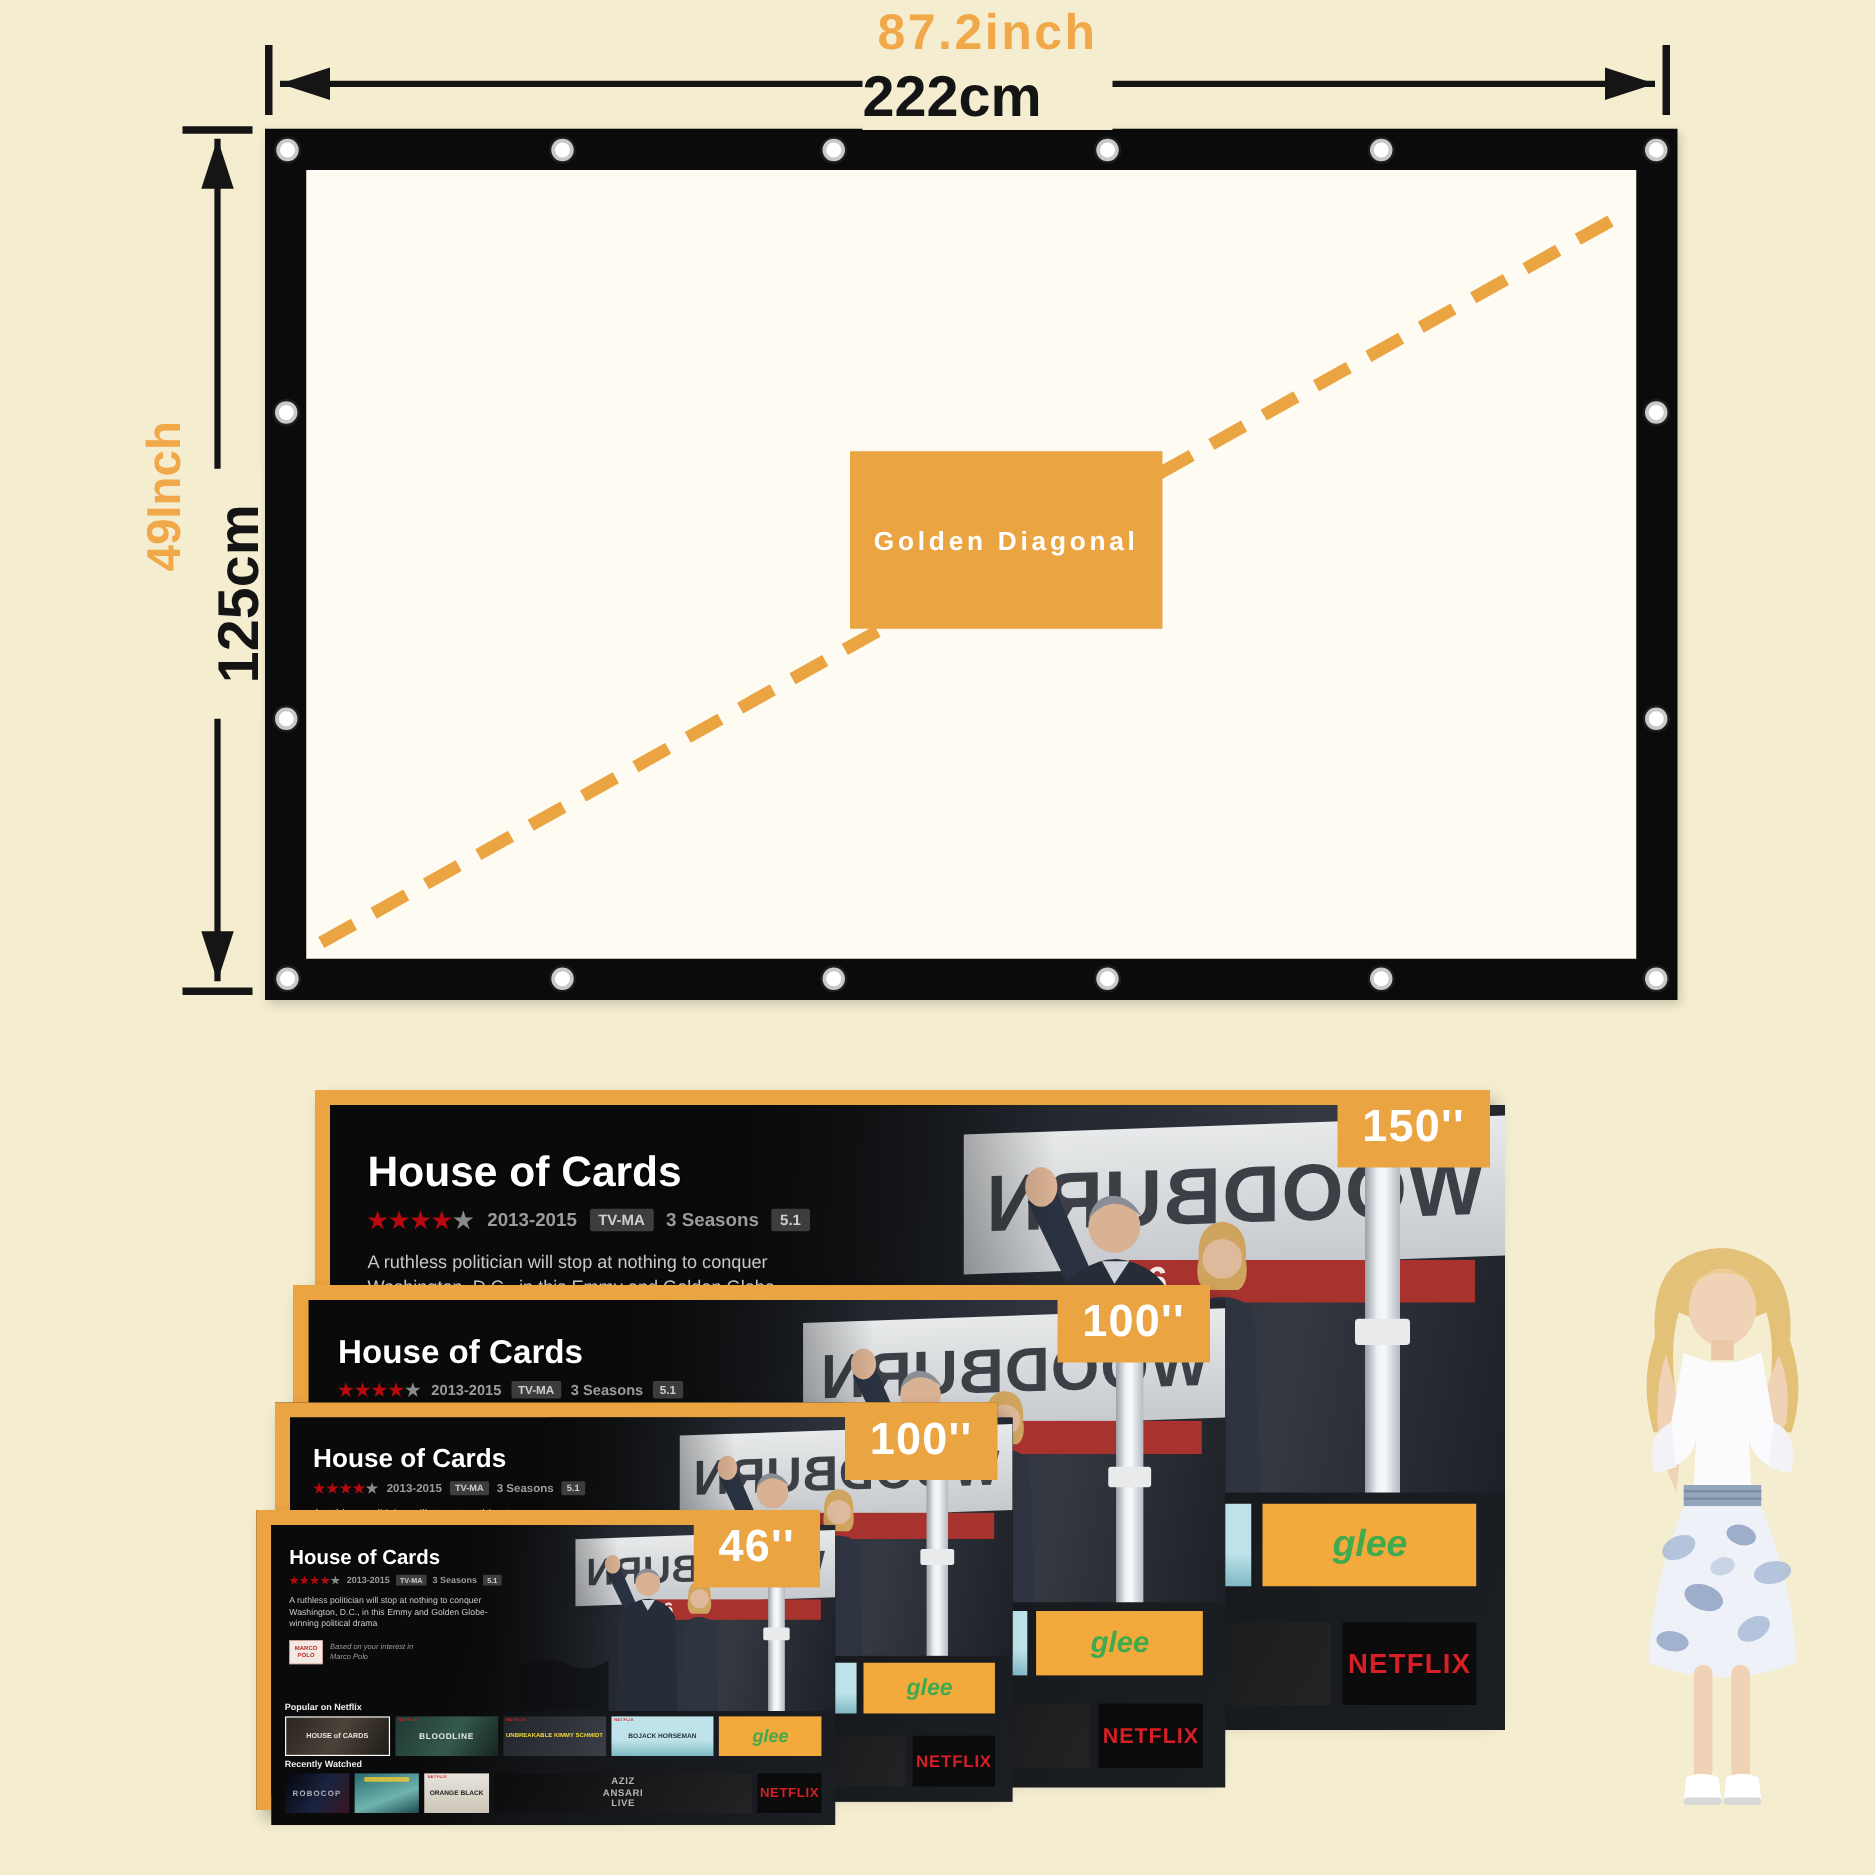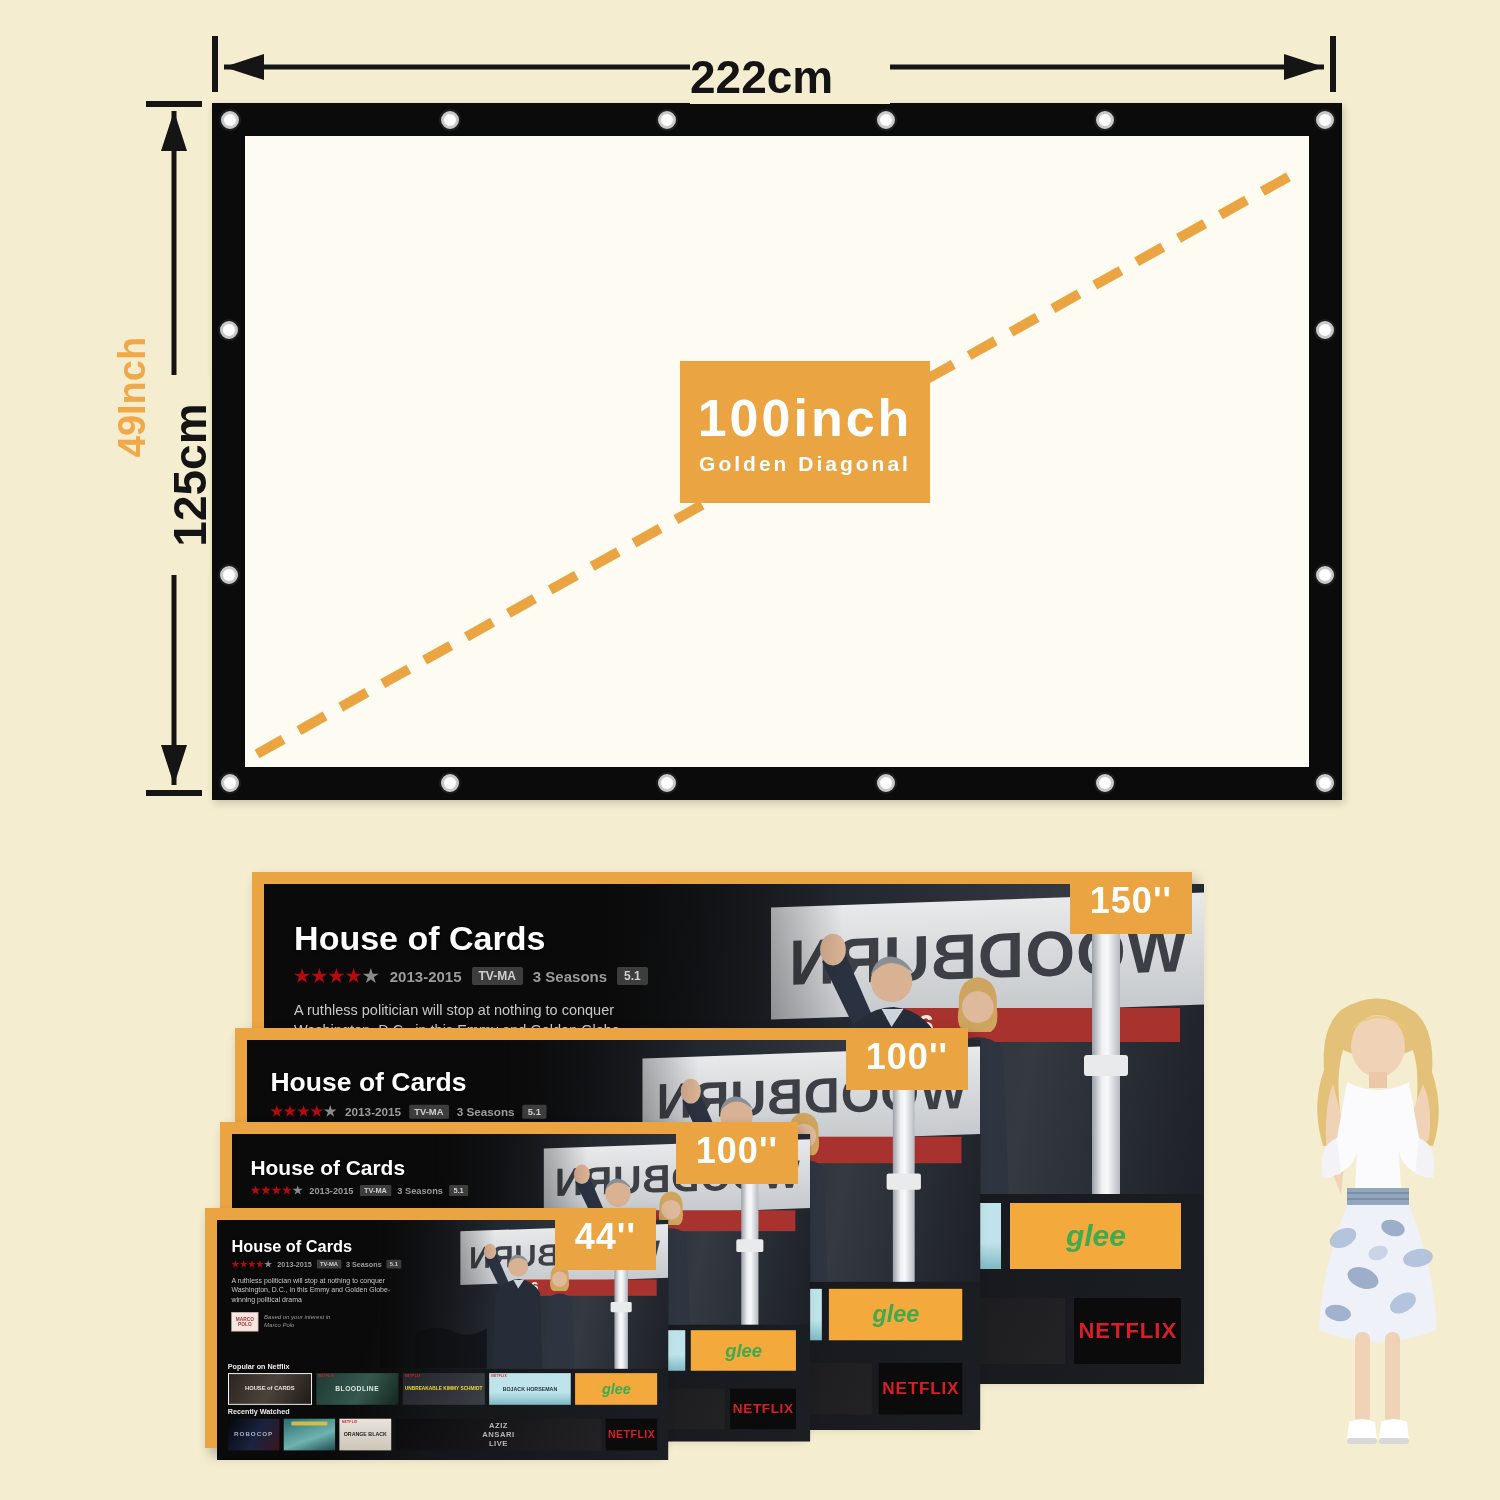--- a/index.html
+++ b/index.html
@@ -80,20 +80,21 @@
   .t-aziz{background:linear-gradient(120deg,#0c0c0e,#232326);color:#b5b5b8;font-size:16px;font-weight:bold;letter-spacing:1px;padding:0 18%;}
   .t-netflix{background:#0b0b0b;color:var(--nfred);font-size:22px;font-weight:bold;letter-spacing:1px;}
 
   .woman{position:absolute;left:1283px;top:988px;width:190px;height:480px;z-index:5;}
 </style>
 </head>
 <body>
 
 <div class="canvas">
 
+  <div class="lbl-inch-w">87.2inch</div>
   <svg class="harrow" viewBox="0 0 1150 74">
     <line x1="15" y1="8" x2="15" y2="64" stroke="#151515" stroke-width="6"></line>
     <line x1="1133" y1="8" x2="1133" y2="64" stroke="#151515" stroke-width="6"></line>
     <line x1="24" y1="39" x2="1124" y2="39" stroke="#151515" stroke-width="5"></line>
     <polygon points="24,39 64,26 64,52" fill="#151515"></polygon>
     <polygon points="1124,39 1084,26 1084,52" fill="#151515"></polygon>
   </svg>
   <div class="lbl-cm-w">222cm</div>
 
   <div class="lbl-inch-h">49Inch</div>
@@ -106,21 +107,20 @@
   </svg>
   <div class="lbl-cm-h">125cm</div>
 
   <div class="main-screen" id="main-screen">
     <div class="inner">
       <svg class="diag-svg" viewBox="0 0 1064 631" preserveAspectRatio="none">
         <line x1="12" y1="618" x2="1052" y2="36" stroke="#EBA442" stroke-width="10" stroke-dasharray="30 18"></line>
       </svg>
     </div>
     <div class="diag-label">
-      <div class="big">100inch</div>
       <div class="sub">Golden Diagonal</div>
     </div>
   <div class="grommet" style="left: 9px; top: 8px;"></div>
       <div class="grommet" style="left: 9px; top: 671px;"></div>
       <div class="grommet" style="left: 229px; top: 8px;"></div>
       <div class="grommet" style="left: 229px; top: 671px;"></div>
       <div class="grommet" style="left: 446px; top: 8px;"></div>
       <div class="grommet" style="left: 446px; top: 671px;"></div>
       <div class="grommet" style="left: 665px; top: 8px;"></div>
       <div class="grommet" style="left: 665px; top: 671px;"></div>
@@ -356,21 +356,21 @@
                 <span>ORANGE BLACK</span>
               </div>
         <div class="nf-thumb t-aziz">AZIZ ANSARI LIVE</div>
         <div class="nf-thumb t-netflix">NETFLIX</div>
       </div>
     </div>
   </div>
 </div>
   </div>
   <div class="proj s84">
-    <div class="size-tab">44''</div>
+    <div class="size-tab">46''</div>
     <div class="scale-wrap">
   <div class="nf-content">
     <div class="nf-photo">
       <div class="nf-sign">
               <span>WOODBURN</span>
             </div>
       <div class="nf-redband">
               <span>6</span>
             </div>
       <div class="nf-pillar"></div>

